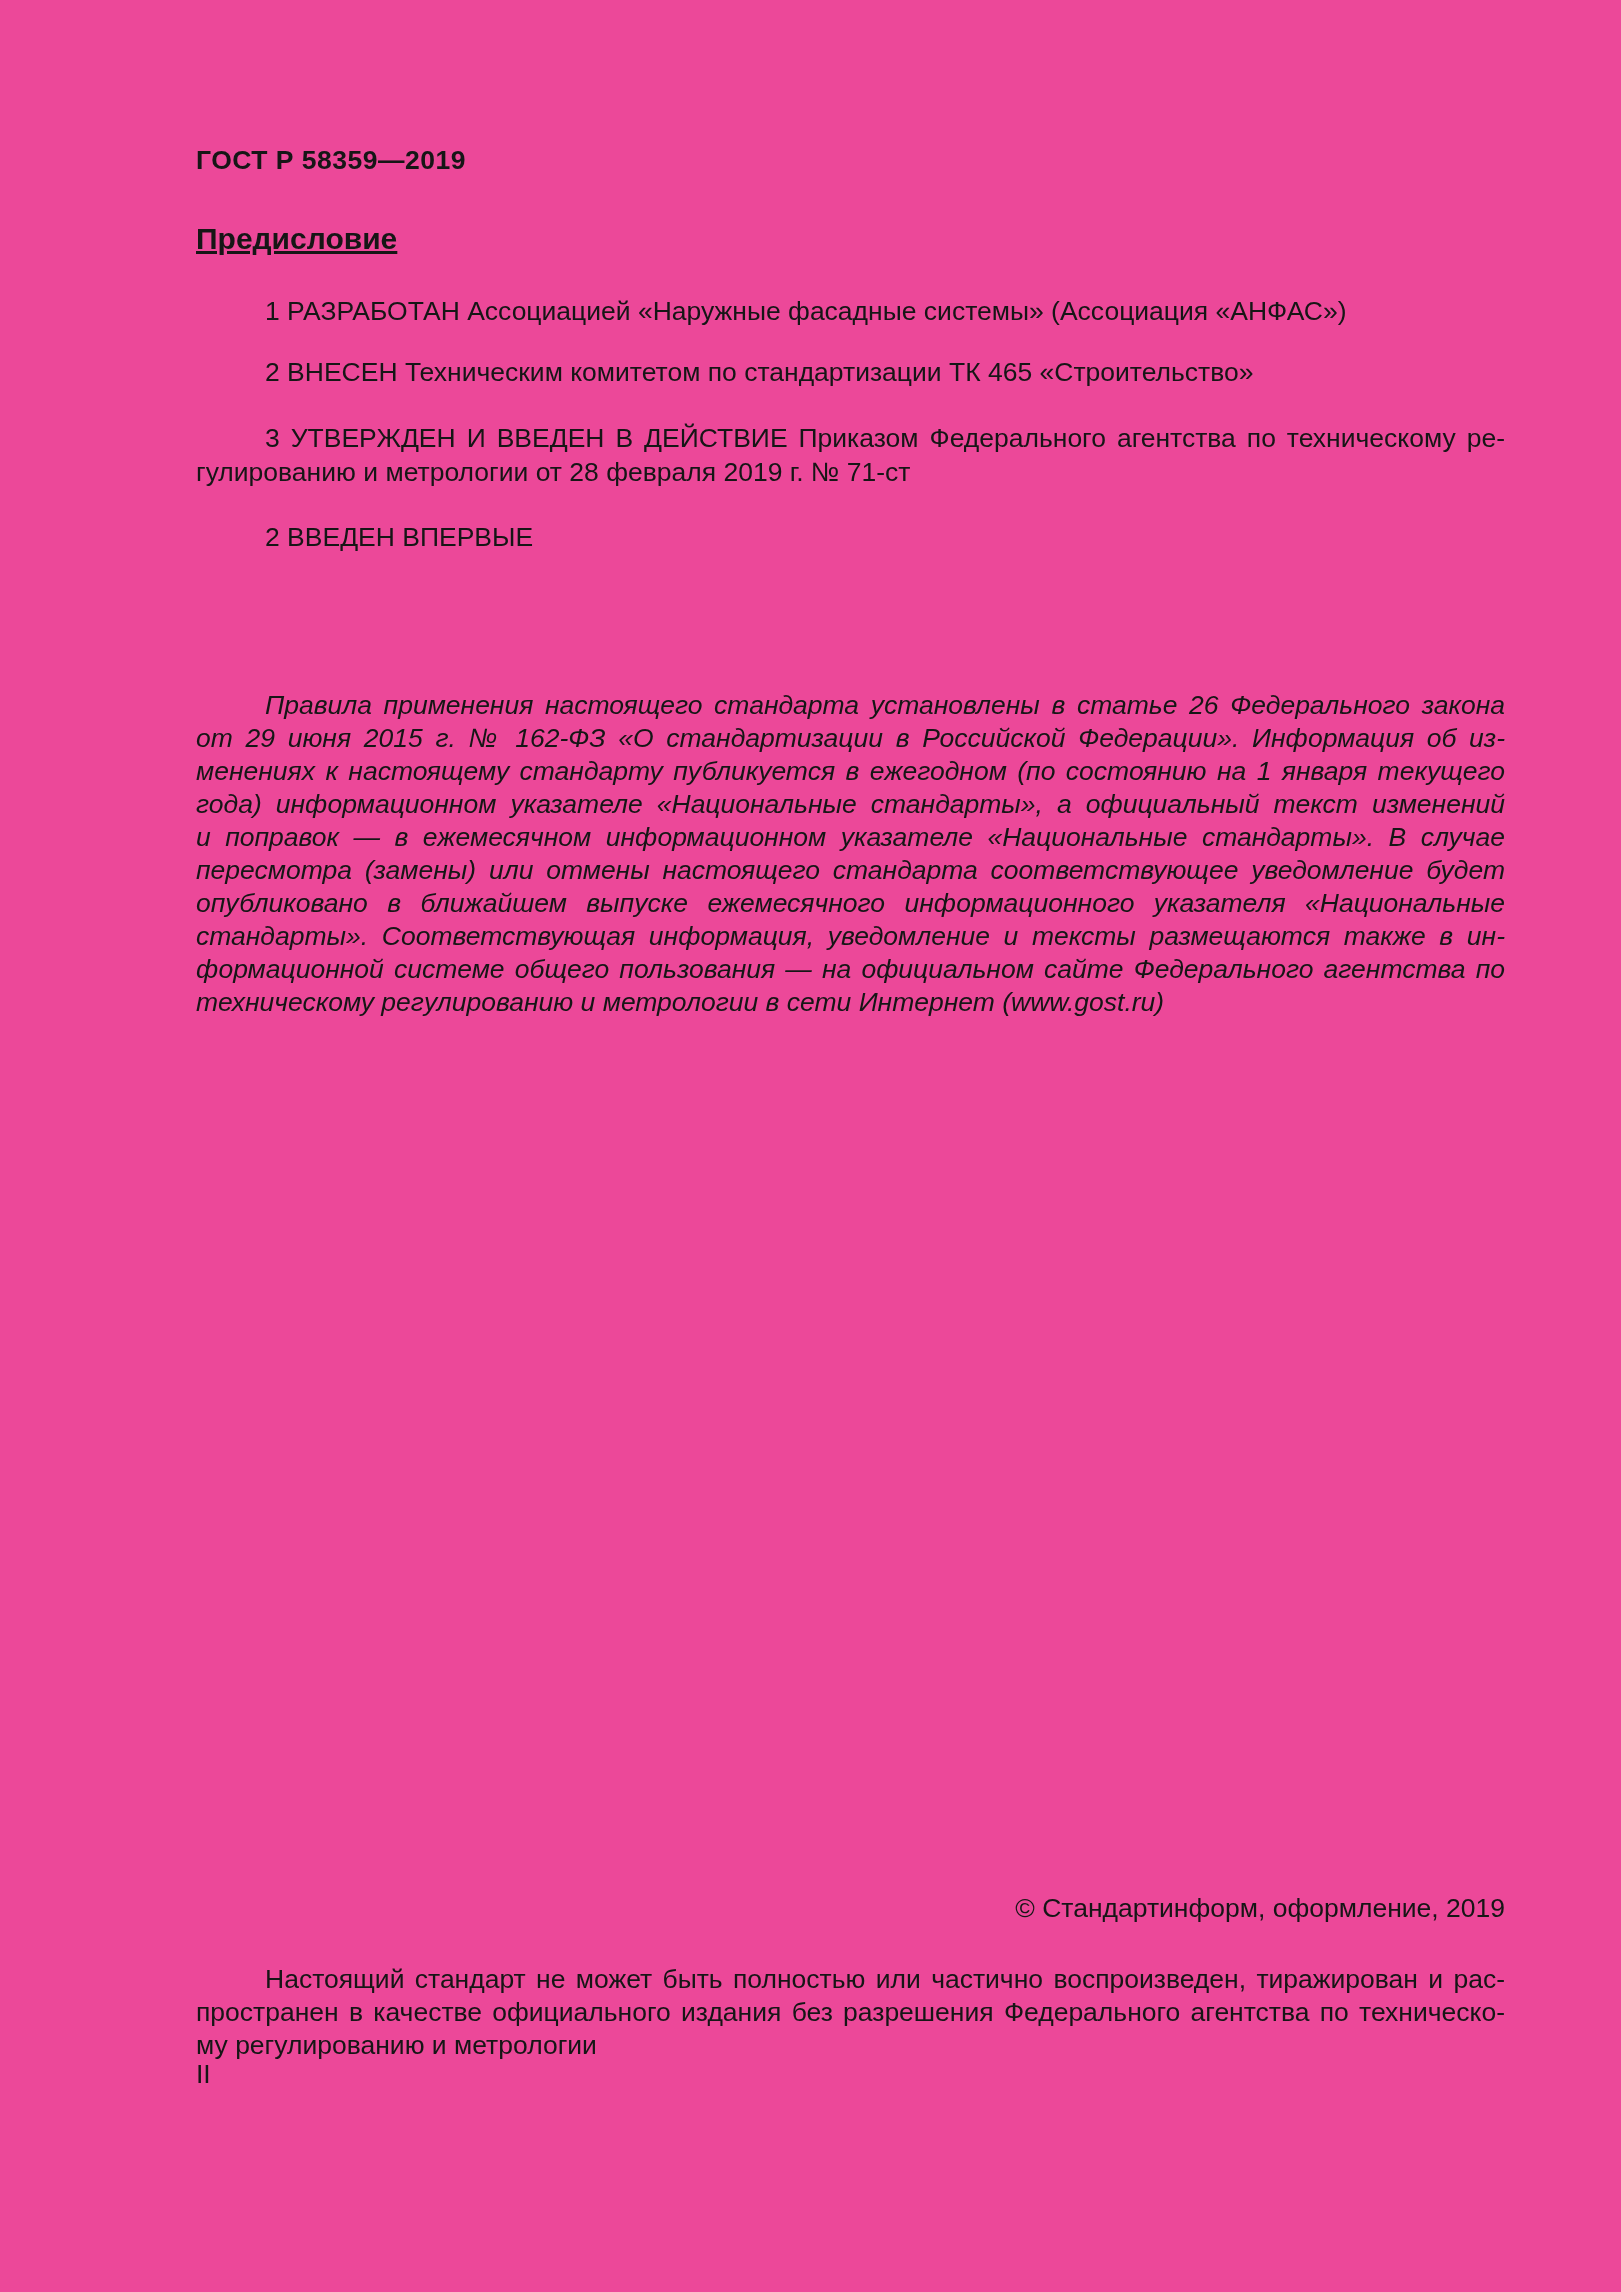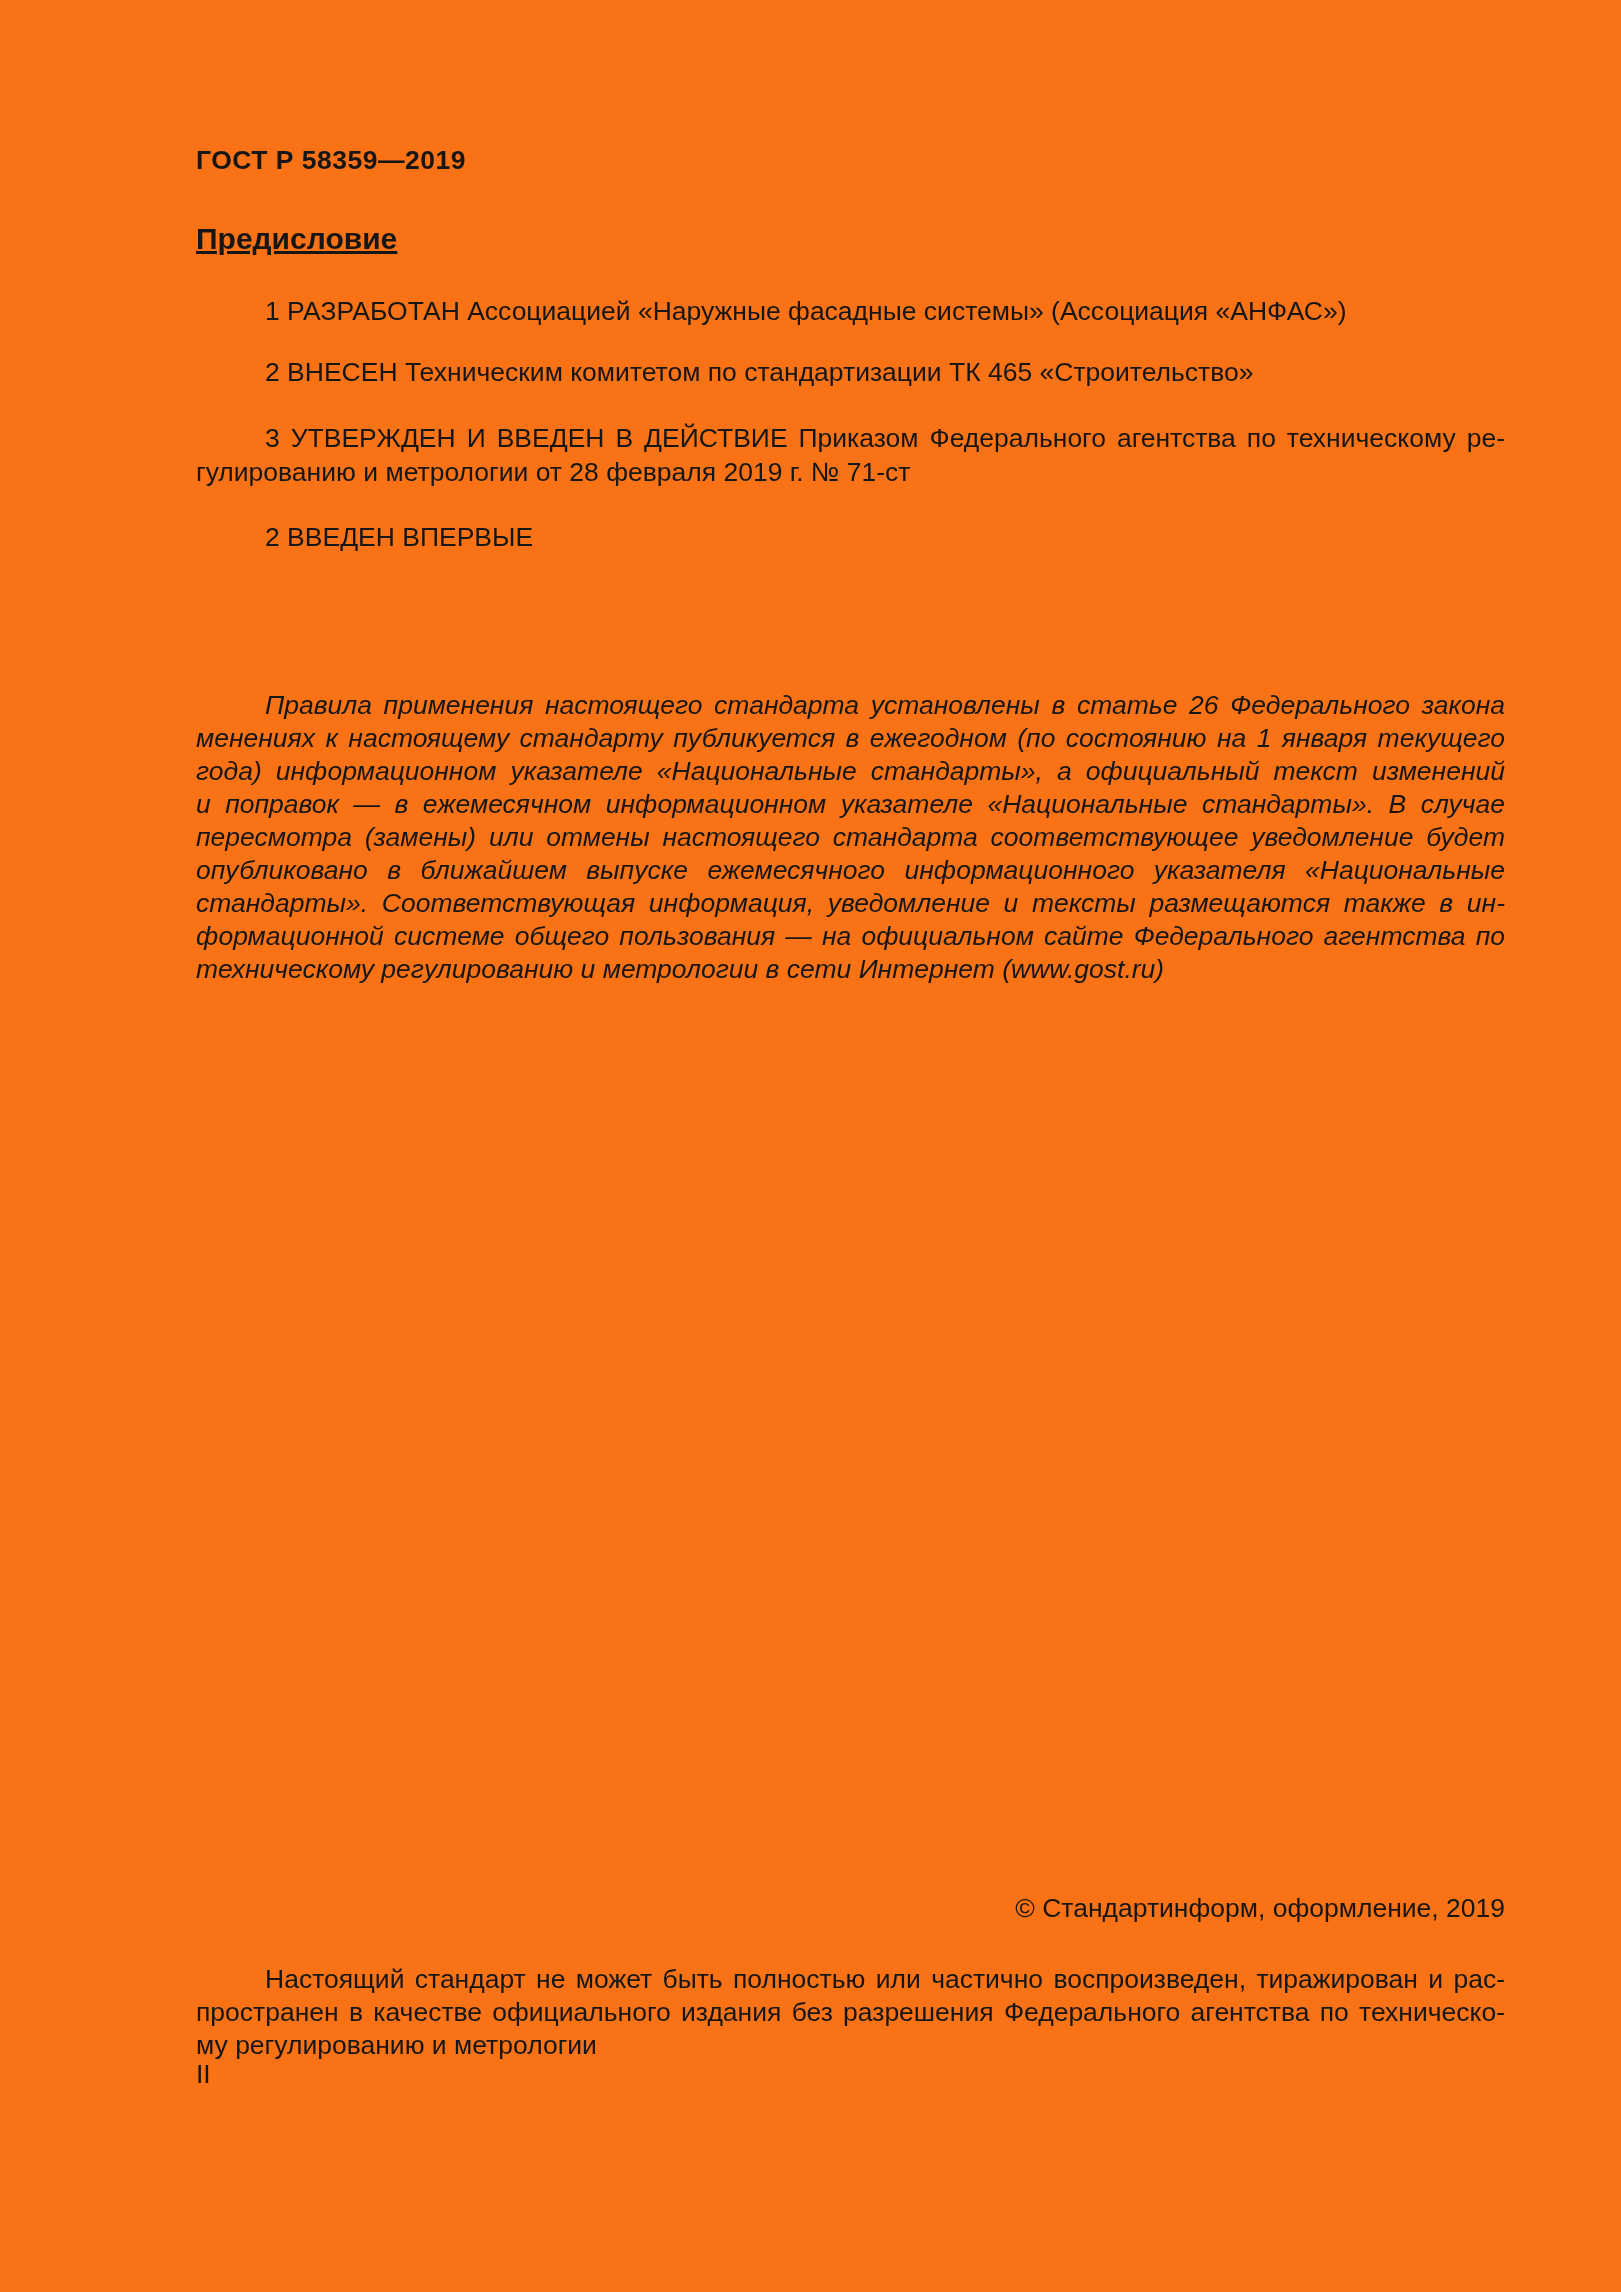--- a/index.html
+++ b/index.html
@@ -5,21 +5,21 @@
   * { margin: 0; padding: 0; box-sizing: border-box; }
   html, body { background: #e8e8e8; }
   body {
     font-family: "Liberation Sans", sans-serif;
     color: #161616;
   }
   .page {
     position: relative;
     width: 1621px;
     height: 2293px;
-    background: #f97316;
+    background: #ec4899;
     overflow: hidden;
   }
   .doc-code {
     position: absolute;
     left: 196px;
     top: 145px;
     font-size: 26.5px;
     font-weight: bold;
     letter-spacing: 0.5px;
     white-space: nowrap;
@@ -99,20 +99,21 @@
   <div class="foreword">
     <div class="line">1 РАЗРАБОТАН Ассоциацией «Наружные фасадные системы» (Ассоциация «АНФАС»)</div>
     <div class="line gap28">2 ВНЕСЕН Техническим комитетом по стандартизации ТК 465 «Строительство»</div>
     <div class="line gap33 j">3 УТВЕРЖДЕН И ВВЕДЕН В ДЕЙСТВИЕ Приказом Федерального агентства по техническому ре-</div>
     <div class="cont">гулированию и метрологии от 28 февраля 2019 г. № 71-ст</div>
     <div class="line gap32">2 ВВЕДЕН ВПЕРВЫЕ</div>
   </div>
 
   <div class="rules">
     <div class="first j">Правила применения настоящего стандарта установлены в статье 26 Федерального закона</div>
+    <div class="j">от 29 июня 2015 г. № 162-ФЗ «О стандартизации в Российской Федерации». Информация об из-</div>
     <div class="j">менениях к настоящему стандарту публикуется в ежегодном (по состоянию на 1 января текущего</div>
     <div class="j">года) информационном указателе «Национальные стандарты», а официальный текст изменений</div>
     <div class="j">и поправок — в ежемесячном информационном указателе «Национальные стандарты». В случае</div>
     <div class="j">пересмотра (замены) или отмены настоящего стандарта соответствующее уведомление будет</div>
     <div class="j">опубликовано в ближайшем выпуске ежемесячного информационного указателя «Национальные</div>
     <div class="j">стандарты». Соответствующая информация, уведомление и тексты размещаются также в ин-</div>
     <div class="j">формационной системе общего пользования — на официальном сайте Федерального агентства по</div>
     <div class="last">техническому регулированию и метрологии в сети Интернет (www.gost.ru)</div>
   </div>
 

